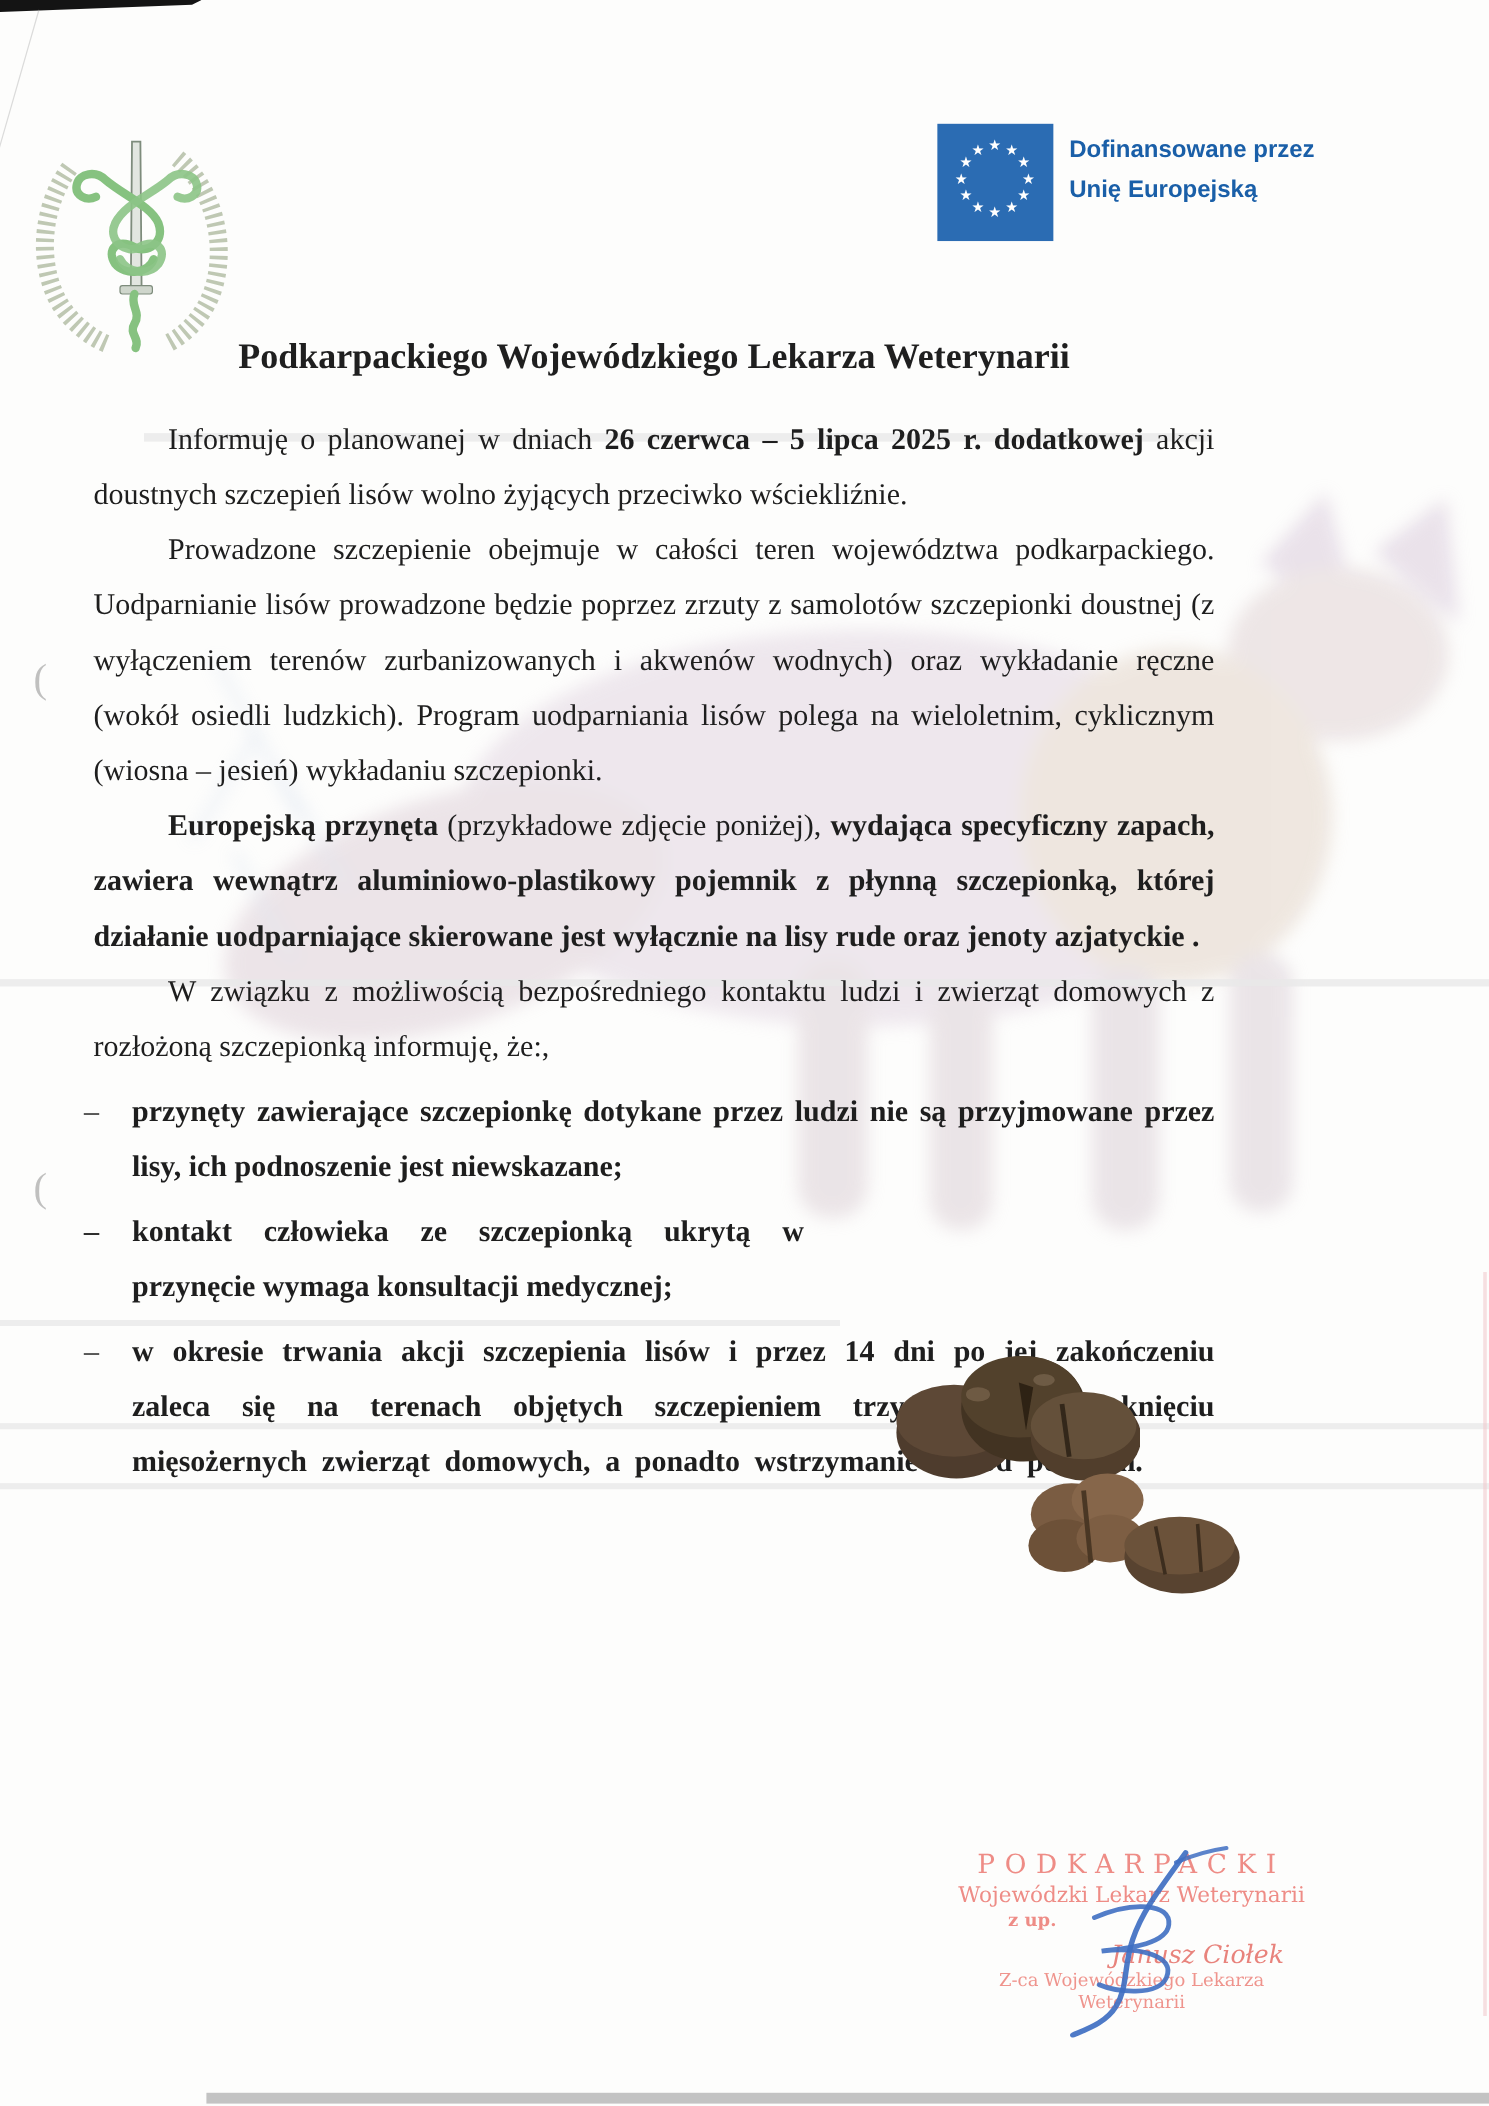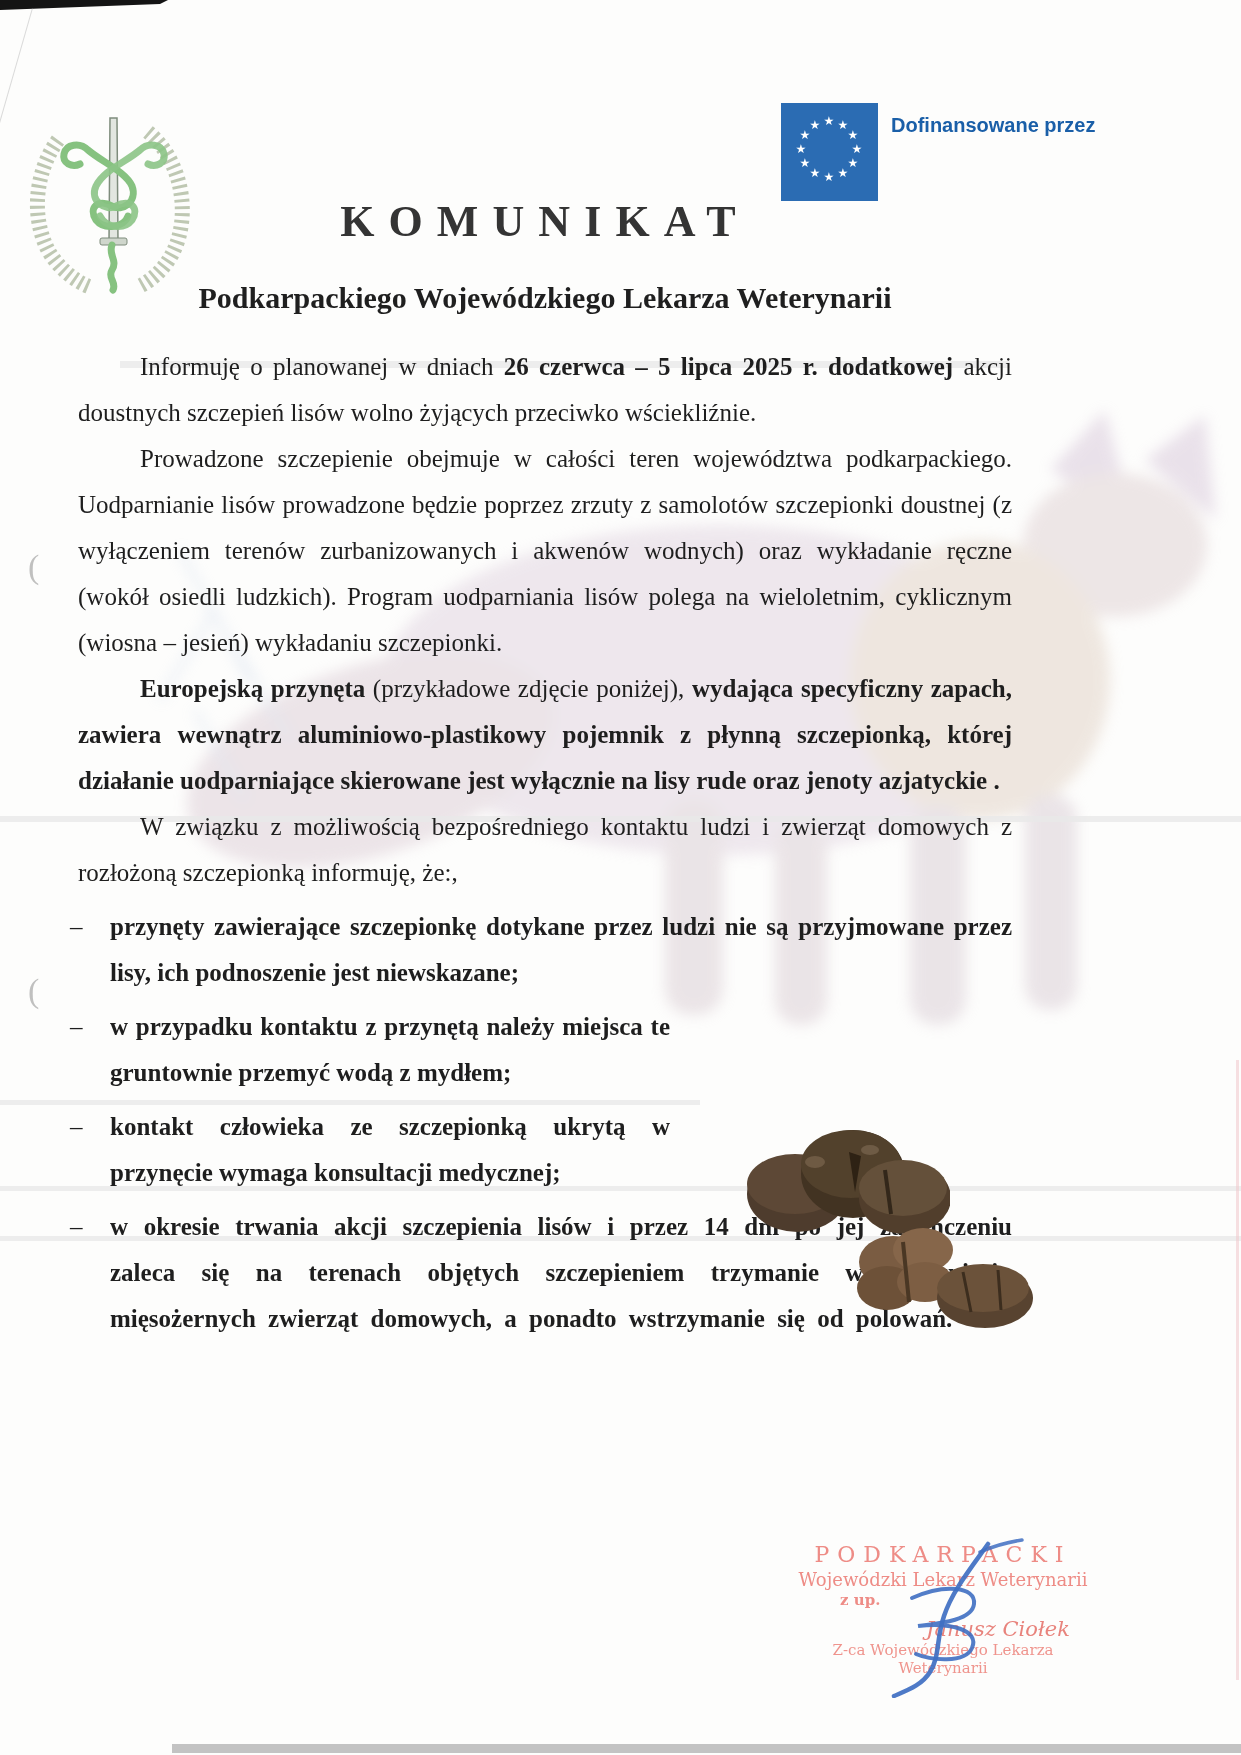--- a/index.html
+++ b/index.html
@@ -119,40 +119,39 @@
         <text x="48" y="78">★</text>
           <text x="34" y="74">★</text>
         <text x="24" y="64">★</text>
           <text x="20" y="50">★</text>
         <text x="24" y="36">★</text>
           <text x="34" y="26">★</text>
       </g>
     </svg>
     <div class="eu-text">
       <div>Dofinansowane przez</div>
+      <div>Unię Europejską</div>
     </div>
   </div>
 
-  <div class="doc-title">KOMUNIKAT</div>
   <div class="doc-subtitle">Podkarpackiego Wojewódzkiego Lekarza Weterynarii</div>
 
   <div class="text-col">
     <p><span>Informuję o planowanej w dniach </span><b>26 czerwca – 5 lipca 2025 r. dodatkowej</b><span> akcji doustnych szczepień lisów wolno żyjących przeciwko wściekliźnie.</span></p>
     <p>Prowadzone szczepienie obejmuje w całości teren województwa podkarpackiego. Uodparnianie lisów prowadzone będzie poprzez zrzuty z samolotów szczepionki doustnej (z wyłączeniem terenów zurbanizowanych i akwenów wodnych) oraz wykładanie ręczne (wokół osiedli ludzkich). Program uodparniania lisów polega na wieloletnim, cyklicznym (wiosna – jesień) wykładaniu szczepionki.</p>
     <p class="p3"><span>Europejską przynęta</span><span class="seg-regular"> (przykładowe zdjęcie poniżej), </span><span>wydająca specyficzny zapach, zawiera wewnątrz aluminiowo-plastikowy pojemnik z płynną szczepionką, której działanie uodparniające skierowane jest wyłącznie na lisy rude oraz jenoty azjatyckie .</span></p>
     <p class="p4">W związku z możliwością bezpośredniego kontaktu ludzi i zwierząt domowych z rozłożoną szczepionką informuję, że:,</p>
 
     <div class="bullets">
       <div class="bullet">
         <span class="marker">–</span>
         <span class="btext">przynęty zawierające szczepionkę dotykane przez ludzi nie są przyjmowane przez lisy, ich podnoszenie jest niewskazane;</span>
       </div>
       <div class="bullet narrow">
         <span class="marker">–</span>
-        <span class="btext">w przypadku kontaktu z przynętą należy miejsca te gruntownie przemyć wodą z mydłem;</span>
       </div>
       <div class="bullet narrow">
         <span class="marker">–</span>
         <span class="btext">kontakt człowieka ze szczepionką ukrytą w przynęcie wymaga konsultacji medycznej;</span>
       </div>
       <div class="bullet spread">
         <span class="marker">–</span>
         <span class="btext">w okresie trwania akcji szczepienia lisów i przez 14 dni po jej zakończeniu zaleca się na terenach objętych szczepieniem trzymanie w zamknięciu mięsożernych zwierząt domowych, a ponadto wstrzymanie się od polowań.</span>
       </div>
     </div>

